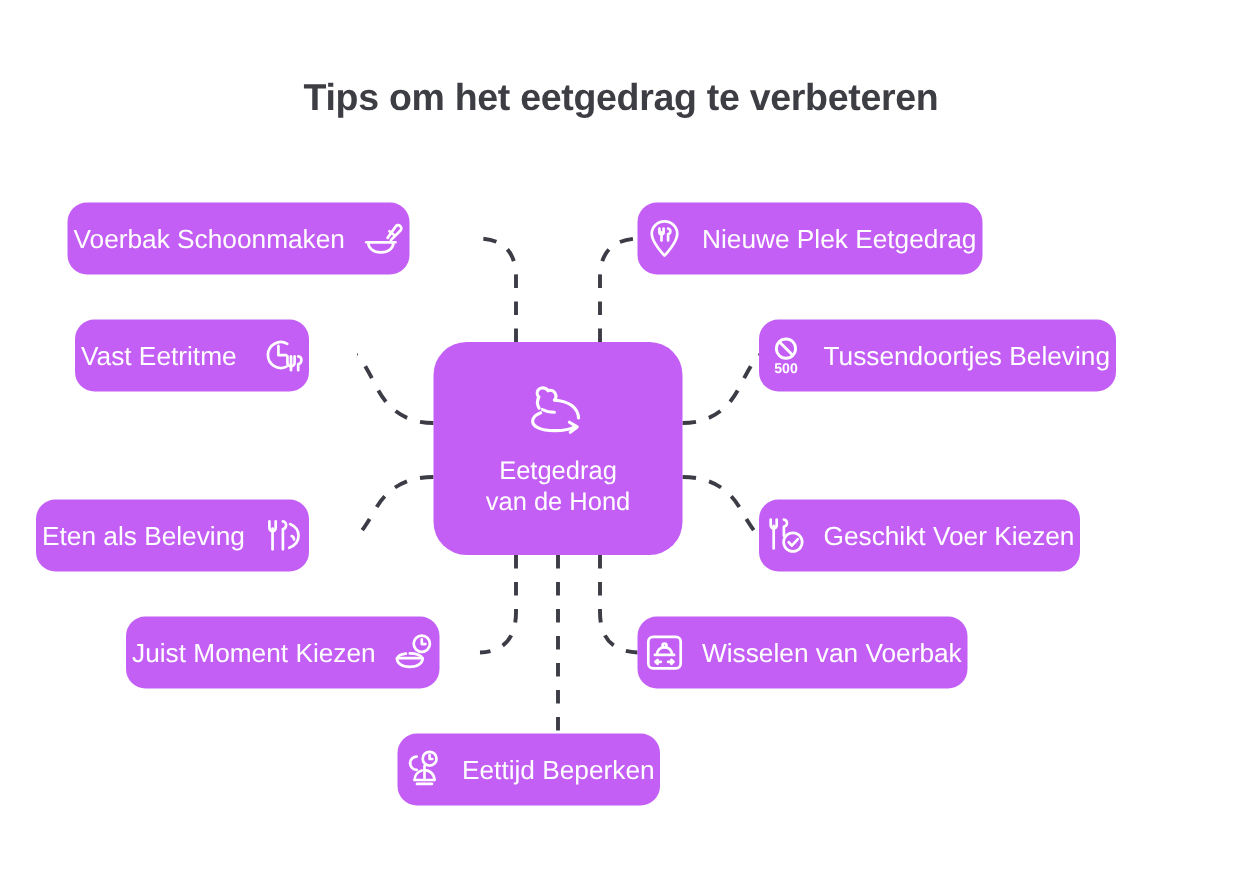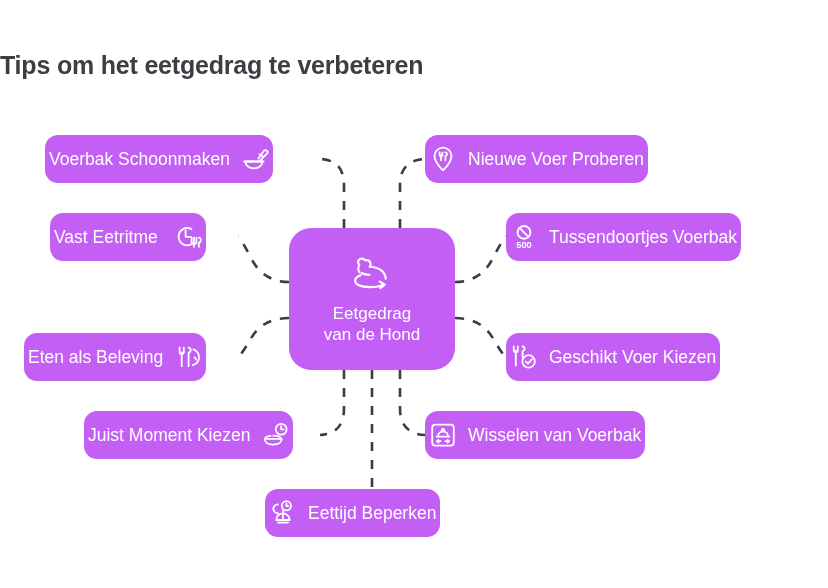--- a/index.html
+++ b/index.html
@@ -6,20 +6,21 @@
   body{
     width:828px;height:588px;
     background:#ffffff;
     font-family:"Liberation Sans", sans-serif;
     overflow:hidden;position:relative;
   }
   #stage{position:relative;width:828px;height:588px;}
 
   #title{
     position:absolute;left:0;top:50px;width:828px;
+    text-align:center;
     font-size:25px;font-weight:bold;
     color:#3d3d44;
     letter-spacing:-0.2px;
     line-height:30px;
   }
 
   svg.links{position:absolute;left:0;top:0;width:828px;height:588px;pointer-events:none;}
 
   .node{
     position:absolute;
@@ -188,34 +189,34 @@
     <span class="ico">
       <svg width="28" height="28" viewBox="0 0 28 28">
         <g fill="none" stroke="#ffffff" stroke-width="1.8" stroke-linecap="round" stroke-linejoin="round">
           <path d="M14 2.6c-4.7 0-8.5 3.7-8.5 8.3 0 5.9 8.5 14.5 8.5 14.5s8.5-8.6 8.5-14.5c0-4.6-3.8-8.3-8.5-8.3z"></path>
           <path d="M10.6 7.4v2.5a1.4 1.4 0 0 0 2.8 0V7.4"></path>
           <path d="M12 9.9v5.4"></path>
           <path d="M16.4 7.4c1 0 1.6 1 1.5 2.1-0.1 0.9-0.7 1.5-1.5 1.6v4.2"></path>
         </g>
       </svg>
     </span>
-    <span class="lbl">Nieuwe Voer Proberen</span>
+    <span class="lbl">Nieuwe Plek Eetgedrag</span>
   </div>
 
   <div class="node pill" style="left:506px;top:213px;">
     <span class="ico">
       <svg width="28" height="28" viewBox="0 0 28 28">
         <g fill="none" stroke="#ffffff" stroke-width="1.9" stroke-linecap="round">
           <circle cx="14" cy="9.4" r="6.4"></circle>
           <path d="M9.5 4.9l9 9"></path>
         </g>
         <text x="14" y="25.4" text-anchor="middle" fill="#ffffff" font-family="'Liberation Sans', sans-serif" font-size="9.4" font-weight="bold">500</text>
       </svg>
     </span>
-    <span class="lbl">Tussendoortjes Voerbak</span>
+    <span class="lbl">Tussendoortjes Beleving</span>
   </div>
 
   <div class="node pill" style="left:506px;top:333px;">
     <span class="ico">
       <svg width="28" height="28" viewBox="0 0 28 28">
         <g fill="none" stroke="#ffffff" stroke-width="1.8" stroke-linecap="round" stroke-linejoin="round">
           <path d="M3.8 3.4v3.8a2 2 0 0 0 4 0V3.4"></path>
           <path d="M5.8 7.6v15"></path>
           <path d="M12.6 3.4c1.3 0 2.2 1.3 2 2.7-0.2 1.2-1 1.9-2 2v6"></path>
           <circle cx="18.6" cy="18.4" r="6.2"></circle>

